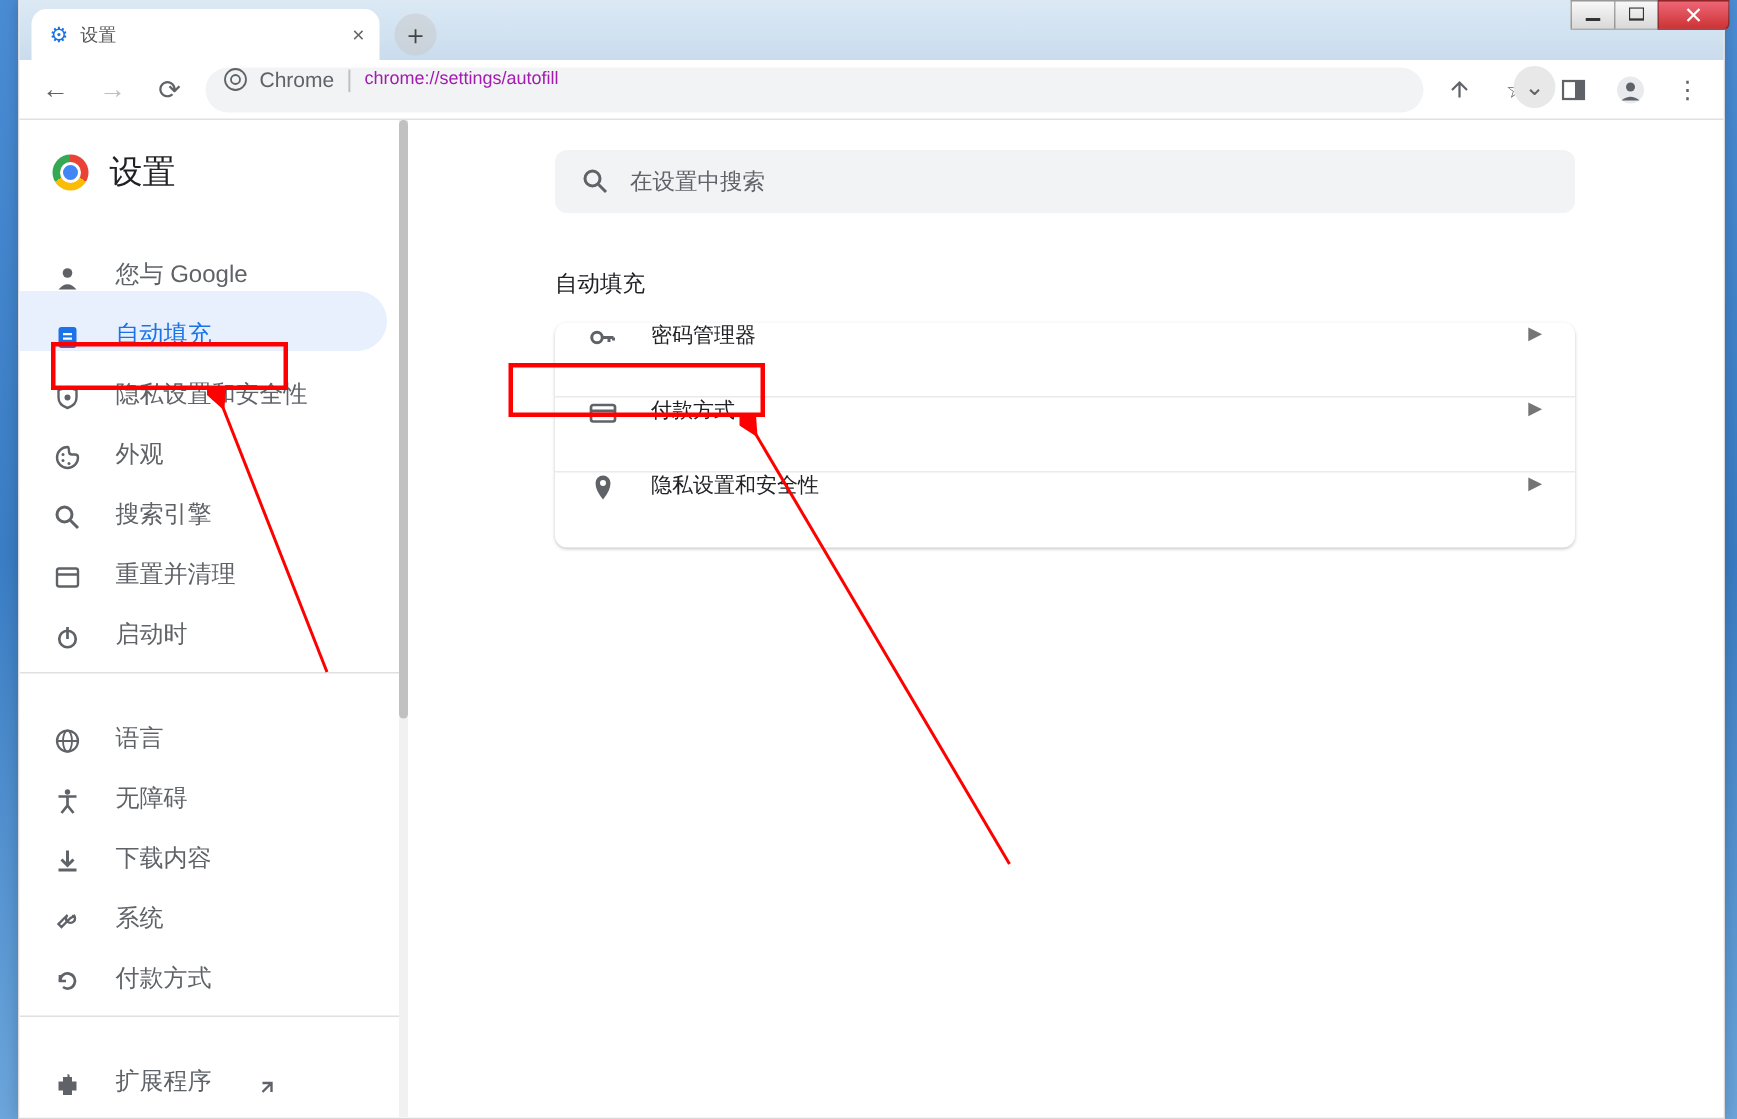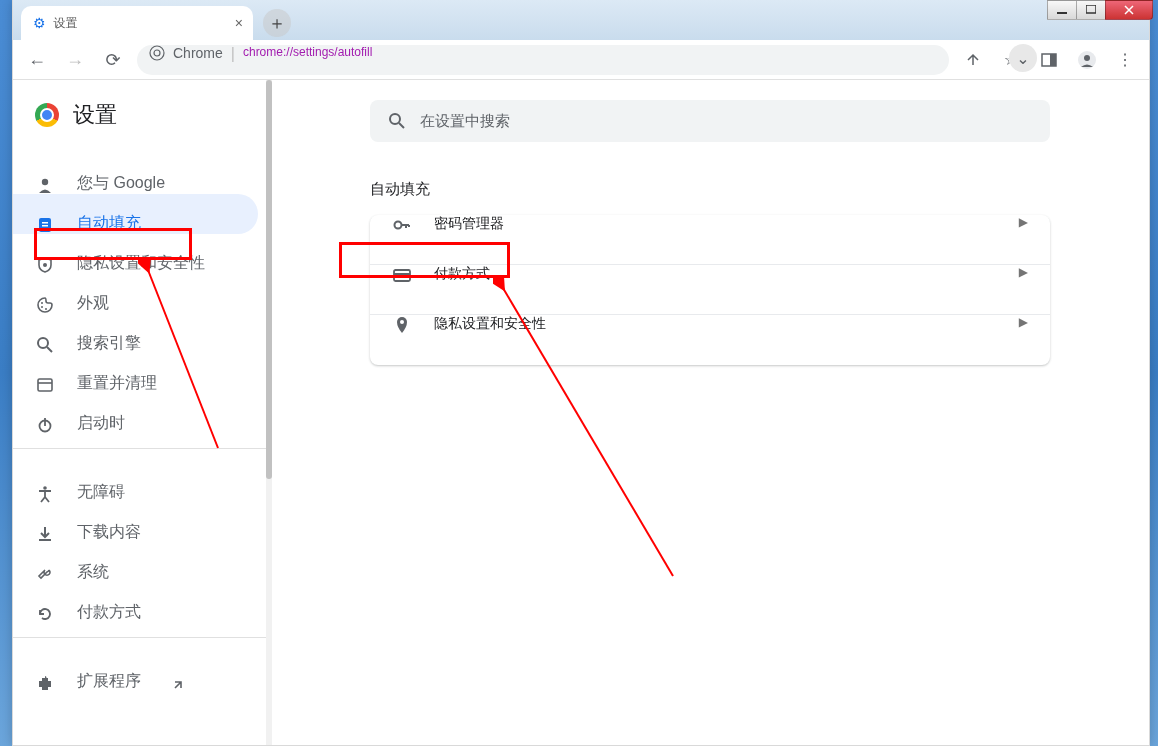--- a/index.html
+++ b/index.html
@@ -205,20 +205,30 @@
               <svg width="18" height="18">
                 <circle cx="9" cy="10" r="5.5" fill="none" stroke="currentColor" stroke-width="1.8"></circle>
                 <line x1="9" y1="2" x2="9" y2="10" stroke="currentColor" stroke-width="1.8"></line>
               </svg>
             </span>
             <span>启动时</span>
           </div>
         </div>
       <hr class="side-divider">
       <div class="side-items" id="side-list-2">
+          <div class="side-item">
+            <span class="sicon">
+              <svg width="18" height="18">
+                <circle cx="9" cy="9" r="7" fill="none" stroke="currentColor" stroke-width="1.5"></circle>
+                <ellipse cx="9" cy="9" rx="3" ry="7" fill="none" stroke="currentColor" stroke-width="1.2"></ellipse>
+                <line x1="2" y1="9" x2="16" y2="9" stroke="currentColor" stroke-width="1.2"></line>
+              </svg>
+            </span>
+            <span>语言</span>
+          </div>
           <div class="side-item">
             <span class="sicon">
               <svg width="18" height="18">
                 <circle cx="9" cy="3" r="1.8" fill="currentColor"></circle>
                 <path d="M3 6 L15 6 M9 6 V12 M9 12 L5 17 M9 12 L13 17" stroke="currentColor" stroke-width="1.8" fill="none"></path>
               </svg>
             </span>
             <span>无障碍</span>
           </div>
           <div class="side-item">

